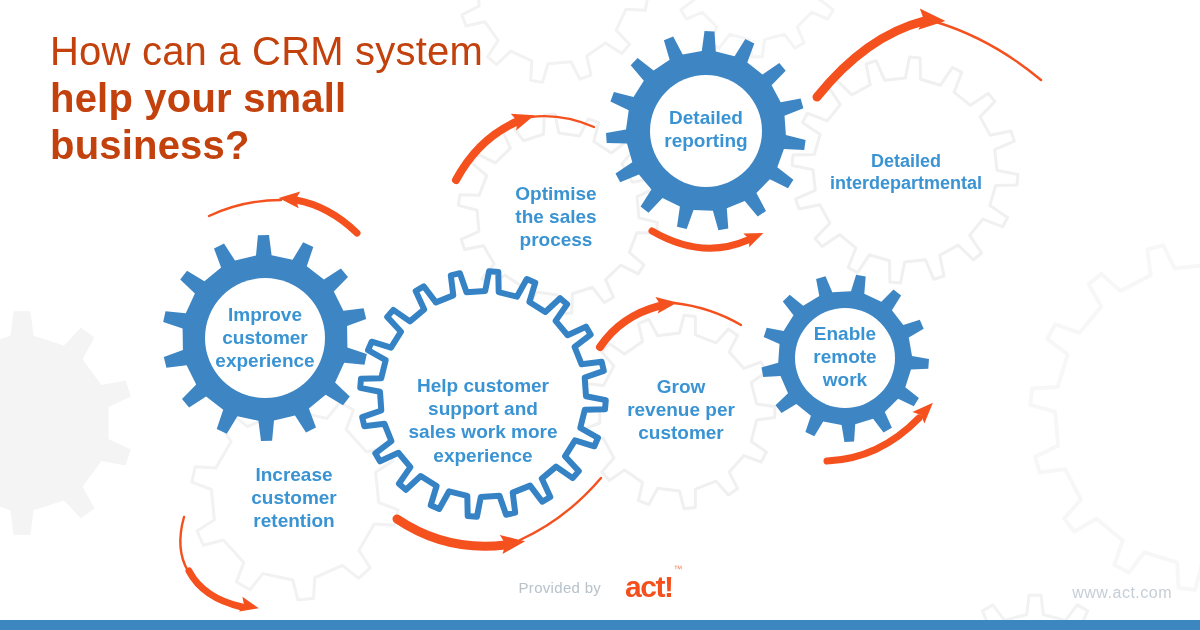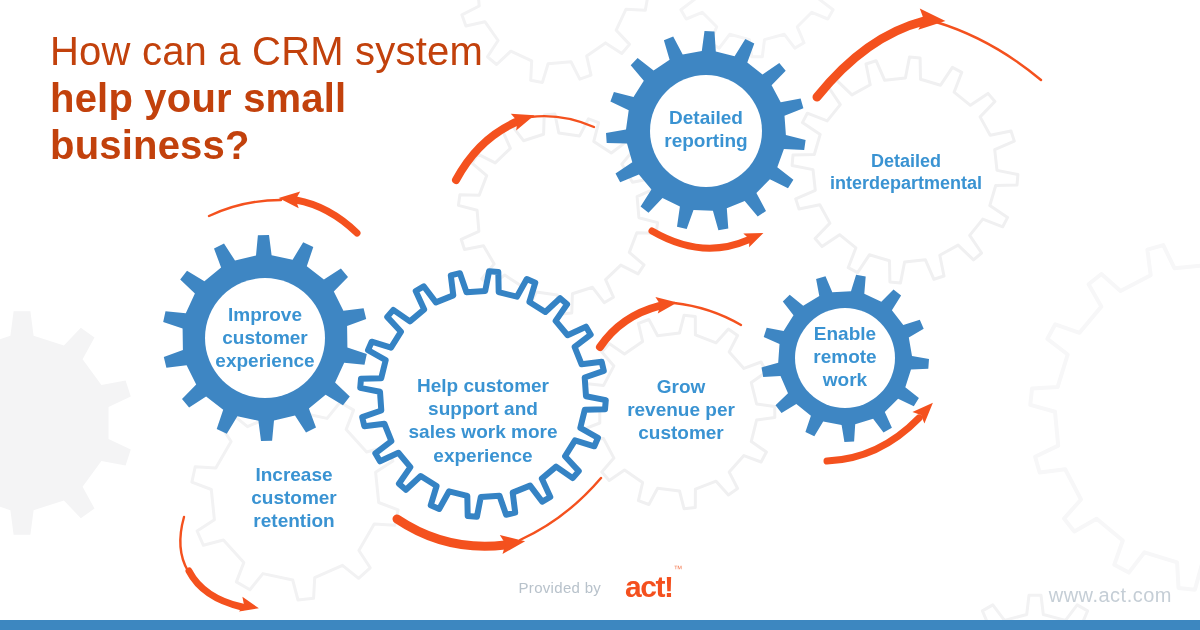--- a/index.html
+++ b/index.html
@@ -11,21 +11,21 @@
   .title .t2{font-weight:700;display:block;}
   .label{position:absolute;transform:translate(-50%,-50%);text-align:center;font-weight:700;
          color:#3a93d2;font-size:19px;line-height:1.22;}
   .label div{white-space:nowrap;}
   .label.sm{font-size:18px;}
   .footer-center{position:absolute;left:0;top:572px;width:1200px;display:flex;justify-content:center;
                  align-items:center;gap:24px;}
   .provided{color:#b8c2cb;font-size:15px;letter-spacing:.3px;}
   .brand{color:#f4501e;font-weight:700;font-size:30px;letter-spacing:-1.5px;position:relative;line-height:1;}
   .brand sup{font-size:9px;letter-spacing:0;position:relative;top:-14px;left:1px;color:#f4845e;font-weight:400;}
-  .website{position:absolute;right:28px;top:584px;color:#c5ced6;font-size:20px;letter-spacing:.5px;}
+  .website{position:absolute;right:28px;top:584px;color:#c5ced6;font-size:16px;letter-spacing:.5px;}
   .bottom-bar{position:absolute;left:0;bottom:0;width:1200px;height:10px;background:#3d87c0;}
 </style>
 </head>
 <body>
 
 <div class="canvas">
 
   <svg id="art" viewBox="0 0 1200 630" xmlns="http://www.w3.org/2000/svg">
       <path d="M638.9,217.7L657.6,222.6L656.1,233.2L636.8,232.8L629.3,252.4L644.0,264.9L638.1,273.9L620.8,265.1L605.6,279.6L613.4,297.2L604.2,302.7L592.5,287.3L572.4,293.7L571.8,313.0L561.1,314.0L557.2,295.0L536.4,292.1L527.5,309.2L517.4,305.4L522.2,286.6L504.7,275.0L489.2,286.6L481.8,278.7L494.2,263.9L483.5,245.8L464.5,249.5L461.2,239.3L478.9,231.3L477.1,210.3L458.4,205.4L459.9,194.8L479.2,195.2L486.7,175.6L472.0,163.1L477.9,154.1L495.2,162.9L510.4,148.4L502.6,130.8L511.8,125.3L523.5,140.7L543.6,134.3L544.2,115.0L554.9,114.0L558.8,133.0L579.6,135.9L588.5,118.8L598.6,122.6L593.8,141.4L611.3,153.0L626.8,141.4L634.2,149.3L621.8,164.1L632.5,182.2L651.5,178.5L654.8,188.7L637.1,196.7Z" fill="none" stroke="#f0f0f1" stroke-width="3" stroke-linejoin="round"></path>
       <path d="M997.0,170.4L1017.9,174.5L1017.0,185.1L995.7,185.5L989.8,205.6L1007.6,217.4L1002.7,226.8L982.8,219.1L969.7,235.4L981.6,253.0L973.5,259.9L958.1,245.1L939.8,255.2L944.0,276.0L933.9,279.3L925.3,259.7L904.6,262.0L900.5,282.9L889.9,282.0L889.5,260.7L869.4,254.8L857.6,272.6L848.2,267.7L855.9,247.8L839.6,234.7L822.0,246.6L815.1,238.5L829.9,223.1L819.8,204.8L799.0,209.0L795.7,198.9L815.3,190.3L813.0,169.6L792.1,165.5L793.0,154.9L814.3,154.5L820.2,134.4L802.4,122.6L807.3,113.2L827.2,120.9L840.3,104.6L828.4,87.0L836.5,80.1L851.9,94.9L870.2,84.8L866.0,64.0L876.1,60.7L884.7,80.3L905.4,78.0L909.5,57.1L920.1,58.0L920.5,79.3L940.6,85.2L952.4,67.4L961.8,72.3L954.1,92.2L970.4,105.3L988.0,93.4L994.9,101.5L980.1,116.9L990.2,135.2L1011.0,131.0L1014.3,141.1L994.7,149.7Z" fill="none" stroke="#f0f0f1" stroke-width="3" stroke-linejoin="round"></path>
@@ -92,20 +92,25 @@
   <div class="label" style="left:706px;top:129px;">
     <div>Detailed</div>
     <div>reporting</div>
   </div>
 
   <div class="label sm" style="left:906px;top:173px;">
     <div>Detailed</div>
     <div>interdepartmental</div>
   </div>
 
+  <div class="label" style="left:556px;top:217px;">
+    <div>Optimise</div>
+    <div>the sales</div>
+    <div>process</div>
+  </div>
 
   <div class="label" style="left:265px;top:338px;">
     <div>Improve</div>
     <div>customer</div>
     <div>experience</div>
   </div>
 
   <div class="label" style="left:483px;top:420px;">
     <div>Help customer</div>
     <div>support and</div>

